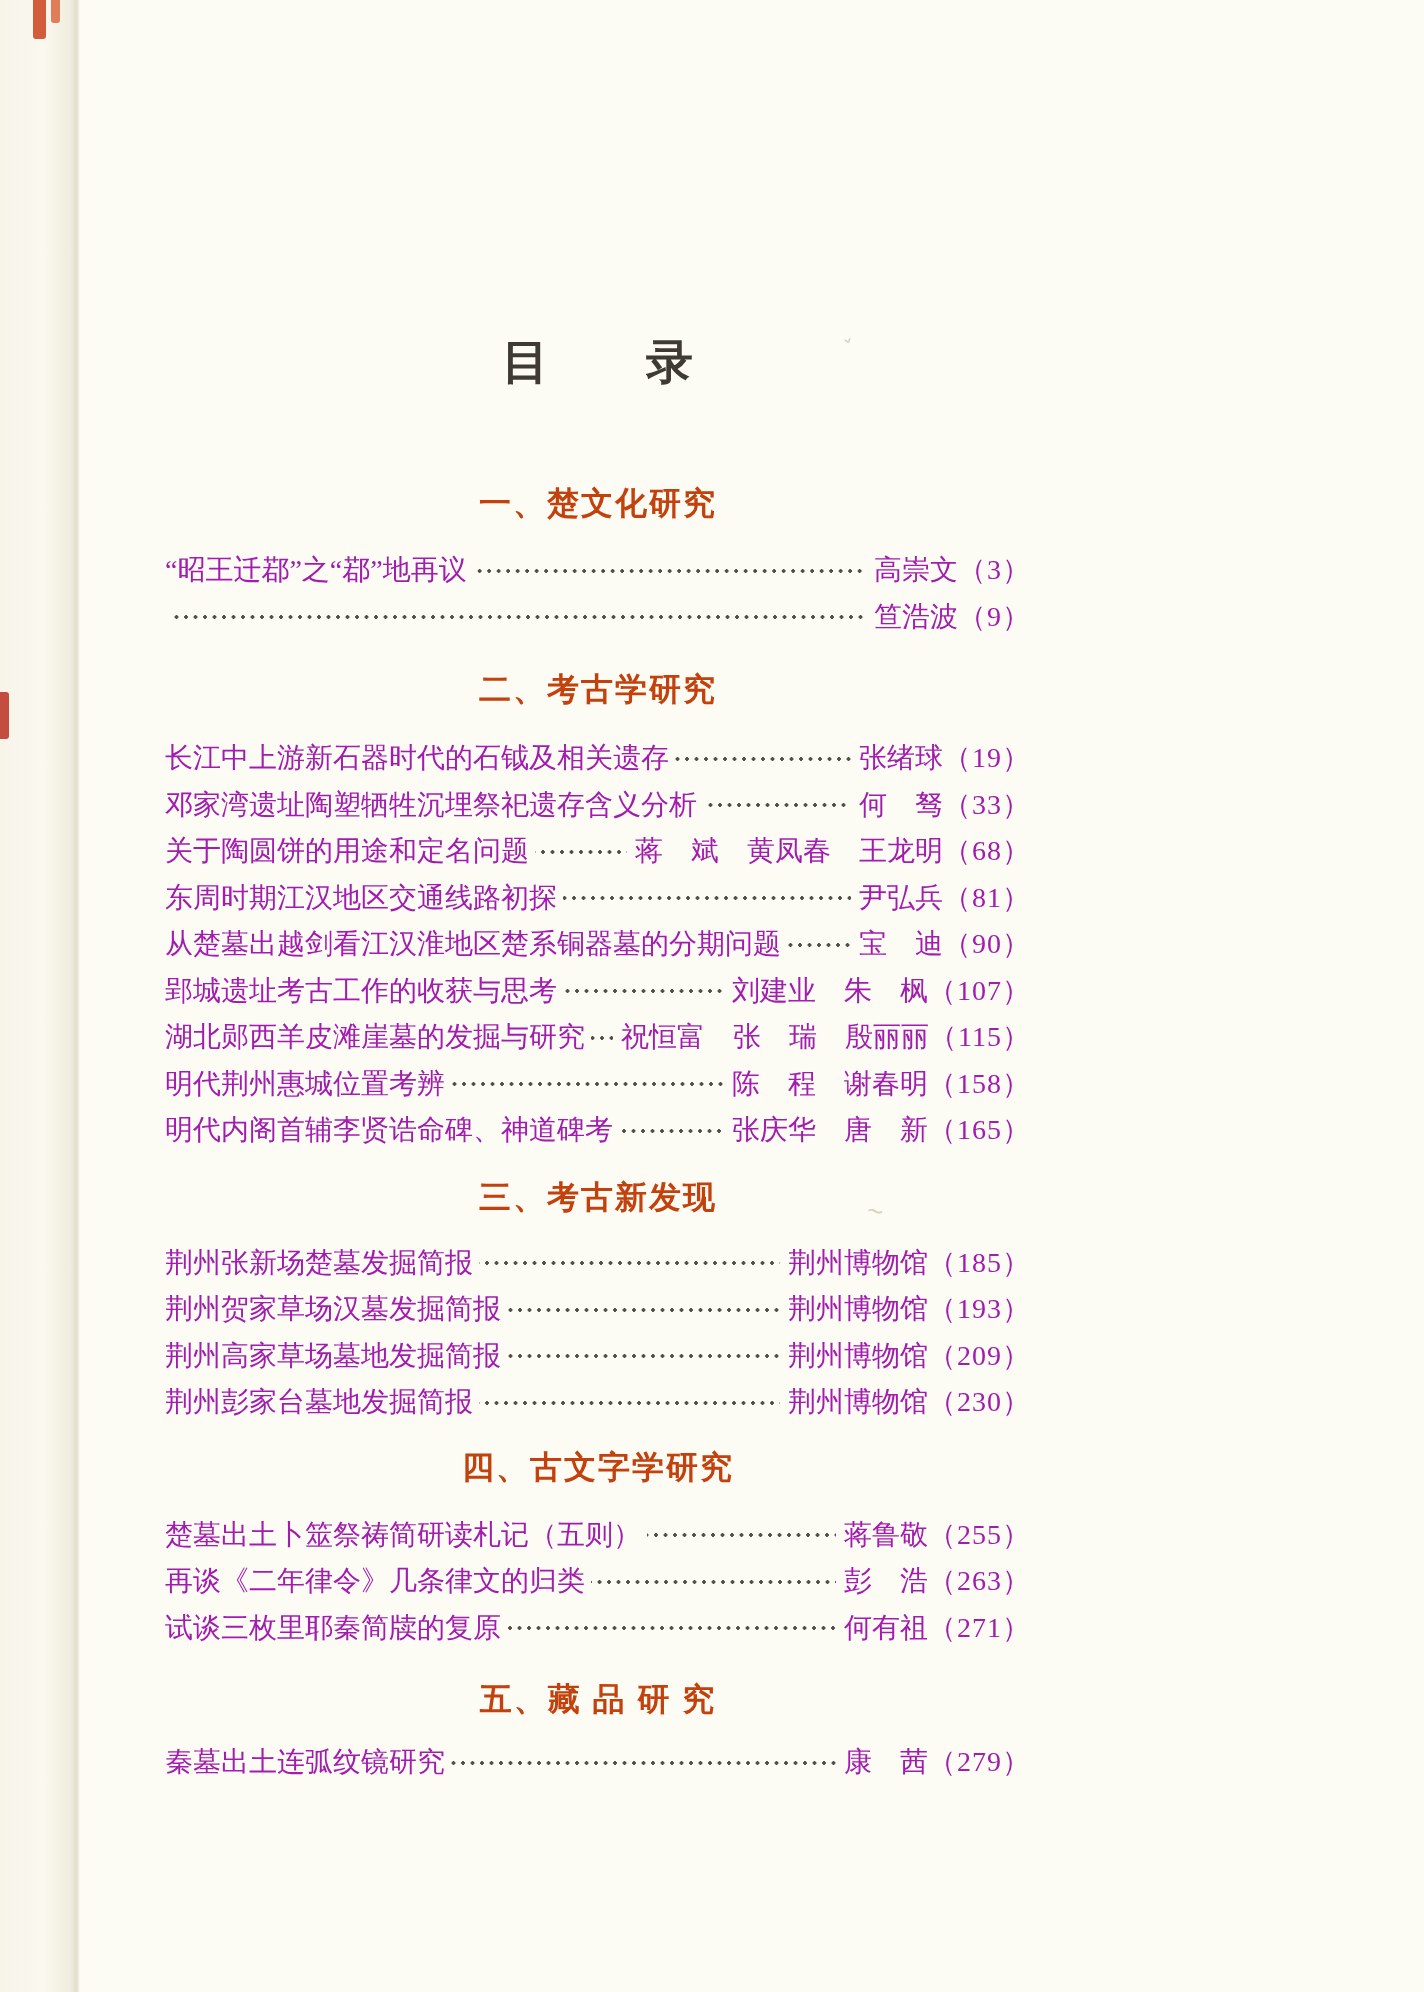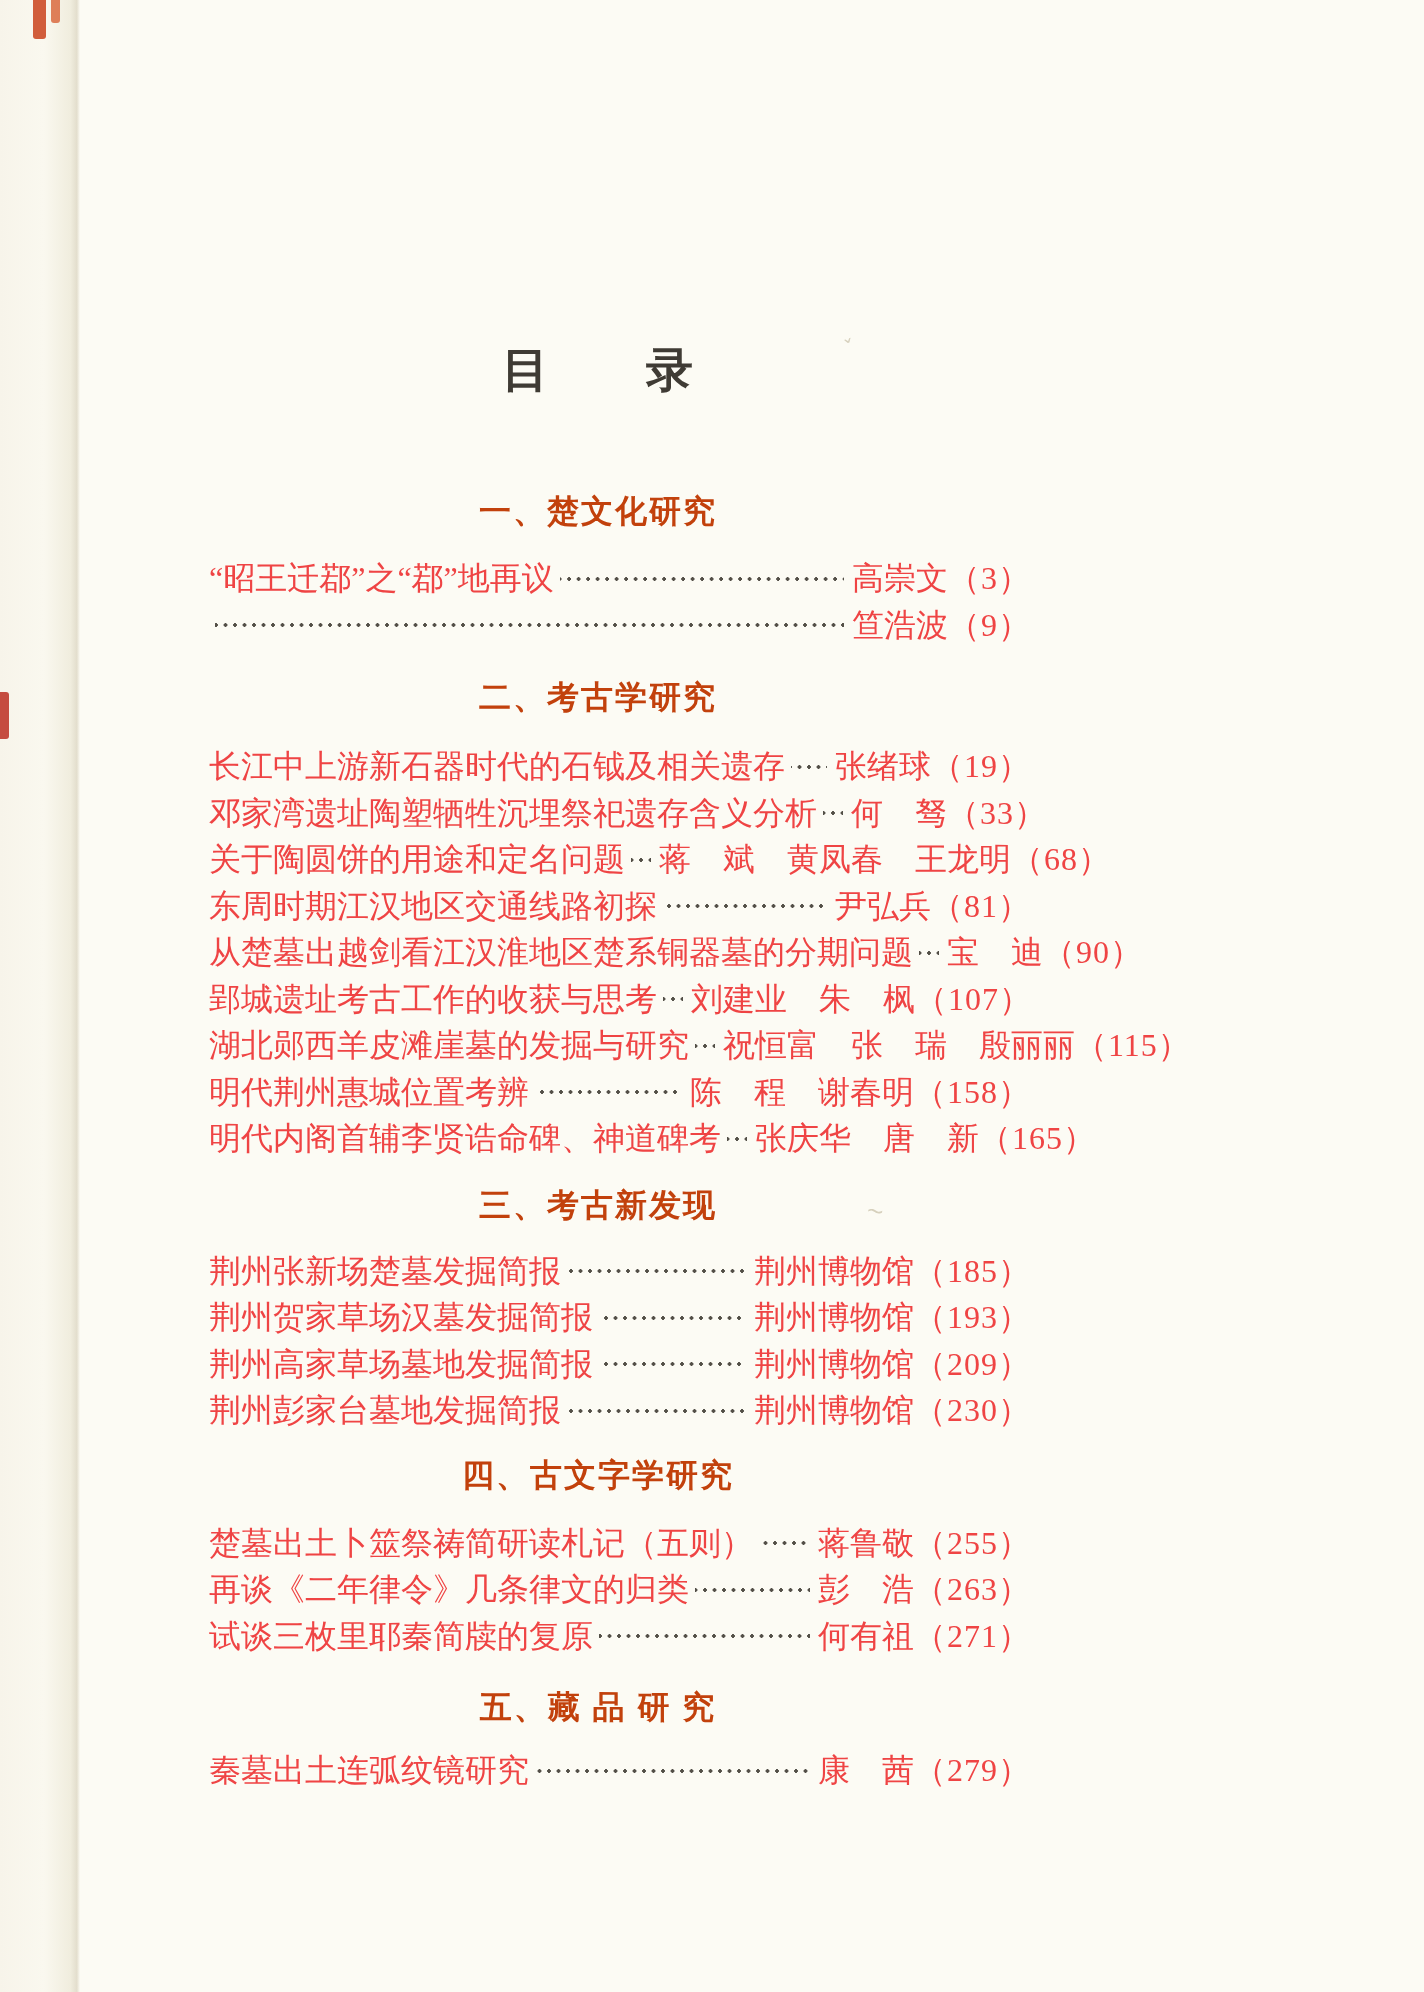--- a/index.html
+++ b/index.html
@@ -16,21 +16,21 @@
   }
   
   .artifact{position:absolute;}
   .a1{left:33px;top:0;width:13px;height:39px;background:#cd4f2b;border-radius:0 0 3px 3px;opacity:.92;}
   .a2{left:51px;top:0;width:9px;height:23px;background:#d96a3f;border-radius:0 0 3px 3px;opacity:.85;}
   .a3{left:0;top:692px;width:9px;height:47px;background:#bf3a2e;border-radius:0 3px 3px 0;opacity:.9;}
   .smudge{position:absolute;color:#9a8c64;font-size:22px;opacity:.38;font-family:"DejaVu Sans",sans-serif;}
   .s1{left:845px;top:336px;transform:rotate(-18deg);}
   .s2{left:866px;top:1198px;transform:rotate(12deg);}
 
-  .content{position:absolute;left:165px;top:8px;width:866px;}
+  .content{position:absolute;left:165px;top:0;width:866px;}
 
   .page-title{
     padding-top:337px;margin:0;text-align:center;
     font-size:47px;line-height:50px;font-weight:bold;color:#3f3b34;
     letter-spacing:1px;
   }
   .section-heading{
     margin:0;text-align:center;
     font-family:"Liberation Sans","DejaVu Sans",sans-serif;
     font-size:32px;line-height:36px;font-weight:bold;color:#c2410c;
@@ -44,21 +44,21 @@
 
   .entries{margin:0;}
   .e1{margin-top:26px;}
   .e2{margin-top:28px;}
   .e3{margin-top:25px;}
   .e4{margin-top:27px;}
   .e5{margin-top:22px;}
 
   .entry{
     display:flex;align-items:baseline;white-space:nowrap;
-    font-size:32px;line-height:46.5px;color:#ef4444;margin-left:44px;
+    font-size:28px;line-height:46.5px;color:#a21caf;
   }
   .entry .t{flex:none;}
   .entry .leader{
     flex:1;align-self:stretch;margin:0 8px 0 6px;min-width:20px;
     background:radial-gradient(circle,#534f47 1.6px,rgba(0,0,0,0) 1.9px) center/9.5px 9.5px repeat-x;
   }
   .entry .a{flex:none;}
   .entry .p{flex:none;letter-spacing:1px;}
 </style>
 </head>

